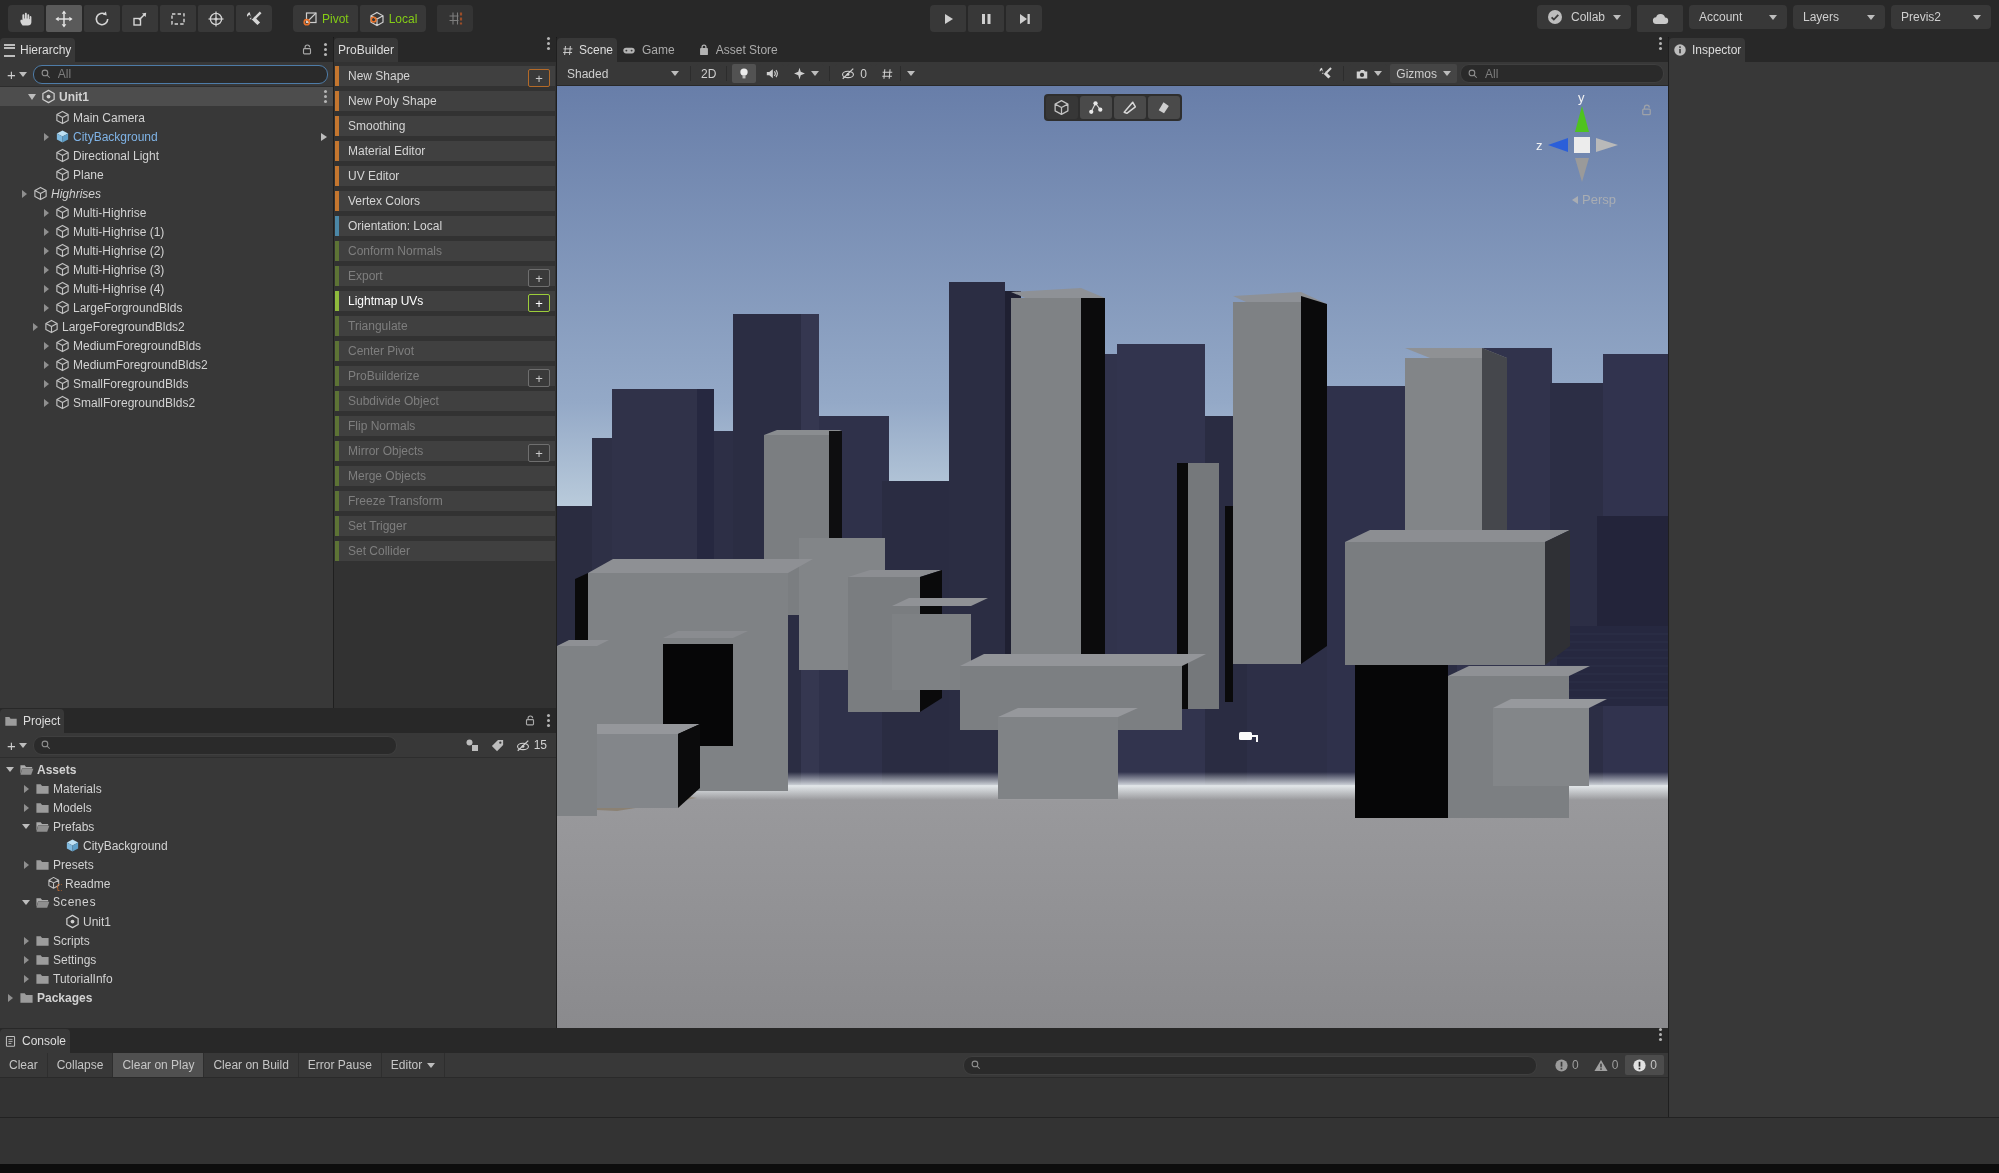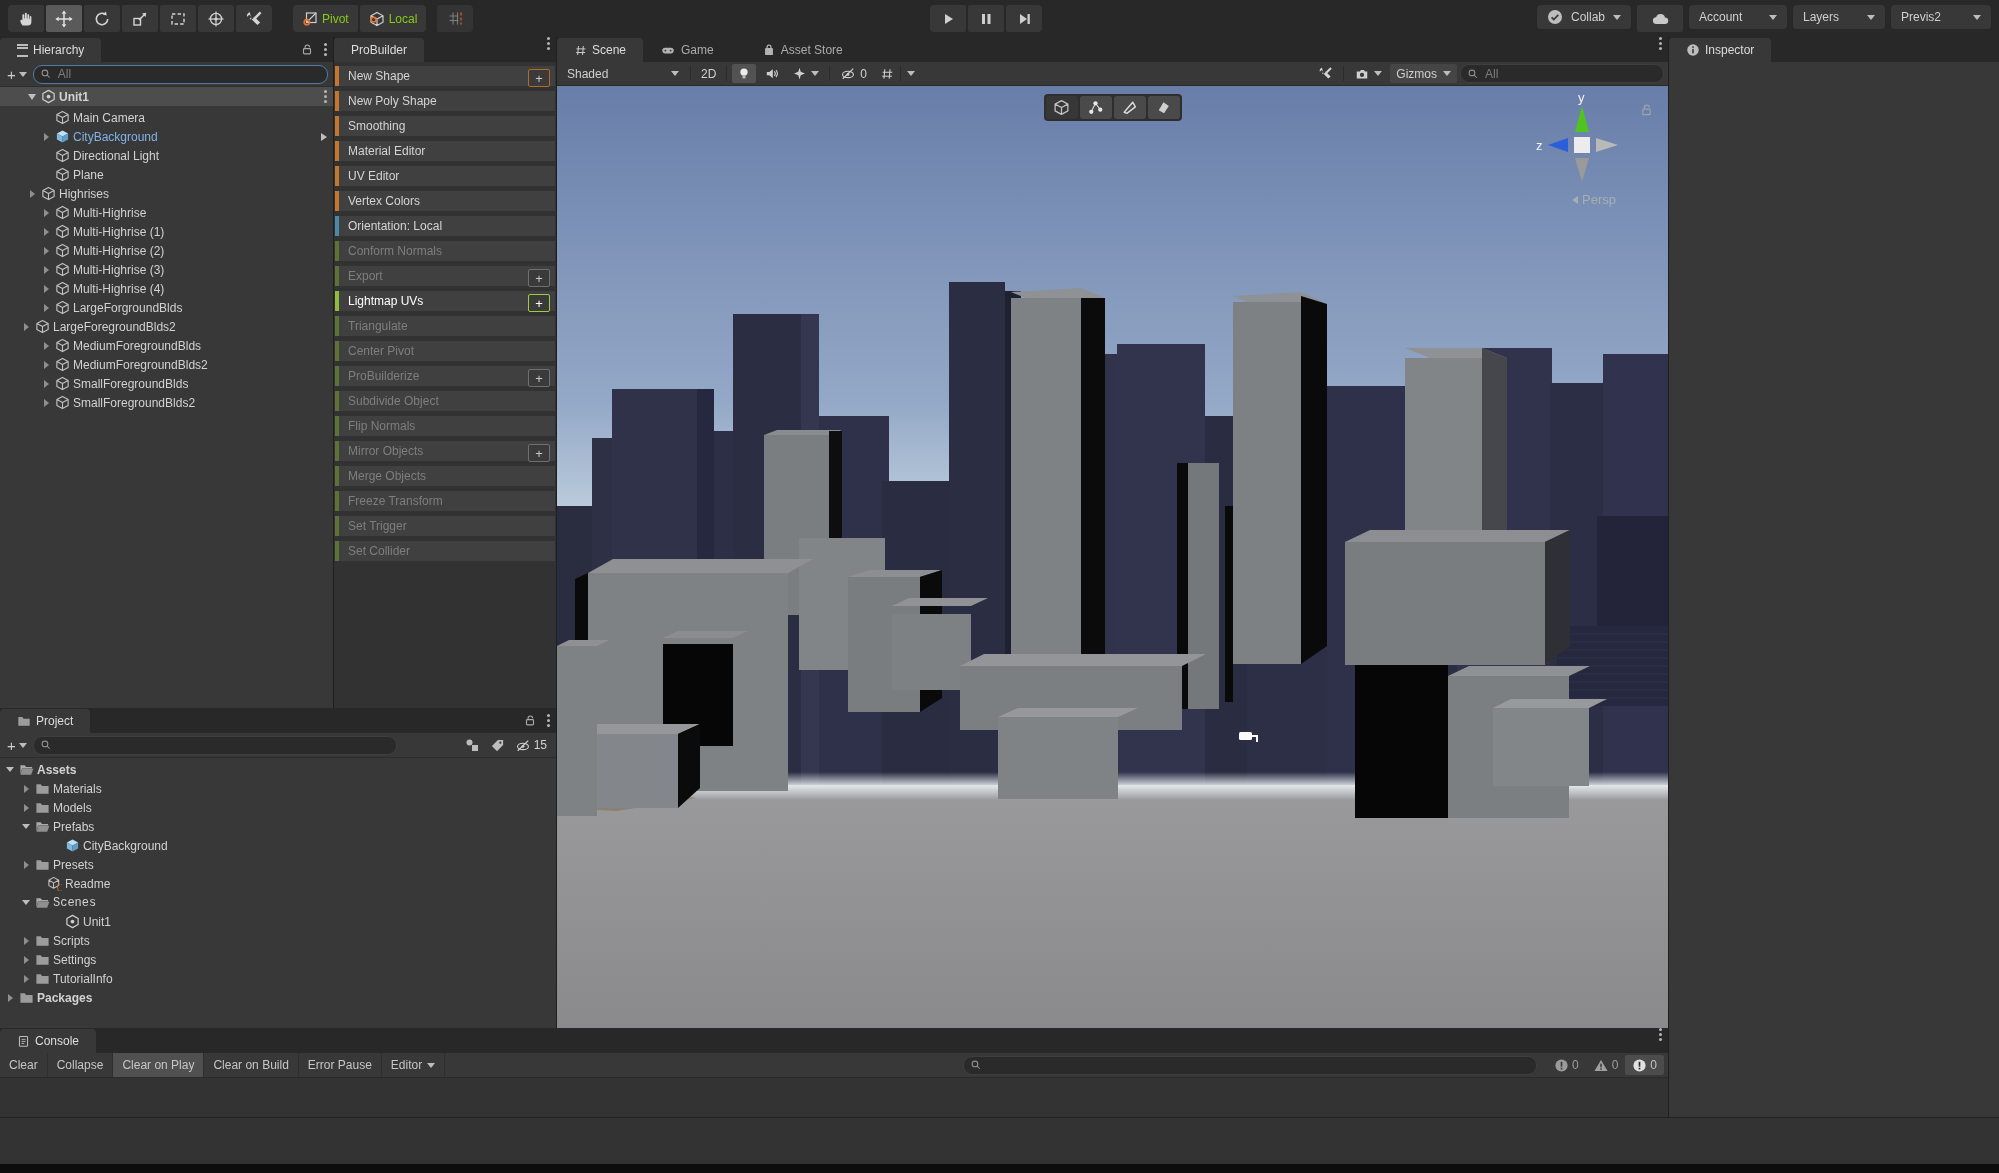--- a/index.html
+++ b/index.html
@@ -14,21 +14,21 @@
   .tbtn:last-child{border-radius:2px 4px 4px 2px;}
   .tbtn.active{background:#5a5a5a;}
   .tbtn.wide{width:auto;padding:0 9px;gap:4px;color:#84cc16;}
   .tbtn.dim{opacity:.75;}
   .drop{display:flex;align-items:center;gap:8px;padding:0 10px;height:24px;background:#383838;border-radius:4px;color:#cfcfcf;}
   .tri-d{width:0;height:0;border-top:5px solid #bdbdbd;border-left:4px solid transparent;border-right:4px solid transparent;display:inline-block;}
   .tri-r{width:0;height:0;border-left:6px solid #8f8f8f;border-top:4.5px solid transparent;border-bottom:4.5px solid transparent;display:inline-block;}
   .tri-dn{width:0;height:0;border-top:6px solid #bdbdbd;border-left:4.5px solid transparent;border-right:4.5px solid transparent;display:inline-block;}
   
   .tabbar{height:25px;background:#282828;display:flex;align-items:flex-end;position:relative;}
-  .tab{display:flex;align-items:center;gap:5px;height:24px;padding:0 17px;background:#383838;border-radius:4px 4px 0 0;color:#dddddd;white-space:nowrap;justify-content:center;}
+  .tab{display:flex;align-items:center;gap:5px;height:24px;padding:0 4px;background:#383838;border-radius:4px 4px 0 0;color:#dddddd;white-space:nowrap;justify-content:center;}
   .tab.inactive{background:transparent;color:#ababab;}
   .hdr-icons{position:absolute;right:6px;top:5px;display:flex;gap:10px;align-items:center;}
   .kebab{width:3px;height:3px;border-radius:50%;background:#b5b5b5;box-shadow:0 -5px 0 #b5b5b5,0 5px 0 #b5b5b5;display:inline-block;}
   .hamb{display:inline-block;width:11px;height:9px;border-top:2px solid #bdbdbd;border-bottom:2px solid #bdbdbd;position:relative;}
   .hamb::after{content:"";position:absolute;left:0;right:0;top:1.5px;height:2px;background:#bdbdbd;}
   
   #hierarchy{left:0;top:37px;width:333px;height:671px;}
   #probuilder{left:334px;top:37px;width:222px;height:671px;background:#323232;}
   #project{left:0;top:708px;width:556px;height:320px;}
   #scenecol{left:557px;top:37px;width:1111px;height:991px;background:#383838;}
@@ -320,21 +320,21 @@
 
         </div>
         <div class="trow" style="padding-left: 40px;">
           <span class="exp"></span>
           <svg class="i15" viewBox="0 0 16 16">
             <use href="#icube"></use>
           </svg>
           <span class="lbl">Plane</span>
 
         </div>
-        <div class="trow" style="padding-left: 26px;">
+        <div class="trow" style="padding-left: 18px; font-style: italic;">
           <span class="exp">
             <span class="tri-r"></span>
           </span>
           <svg class="i15" viewBox="0 0 16 16">
             <use href="#icube"></use>
           </svg>
           <span class="lbl">Highrises</span>
 
         </div>
         <div class="trow" style="padding-left: 40px;">
@@ -390,21 +390,21 @@
         <div class="trow" style="padding-left: 40px;">
           <span class="exp">
             <span class="tri-r"></span>
           </span>
           <svg class="i15" viewBox="0 0 16 16">
             <use href="#icube"></use>
           </svg>
           <span class="lbl">LargeForgroundBlds</span>
 
         </div>
-        <div class="trow" style="padding-left: 20px;">
+        <div class="trow" style="padding-left: 29px;">
           <span class="exp">
             <span class="tri-r"></span>
           </span>
           <svg class="i15" viewBox="0 0 16 16">
             <use href="#icube"></use>
           </svg>
           <span class="lbl">LargeForegroundBlds2</span>
 
         </div>
         <div class="trow" style="padding-left: 40px;">

